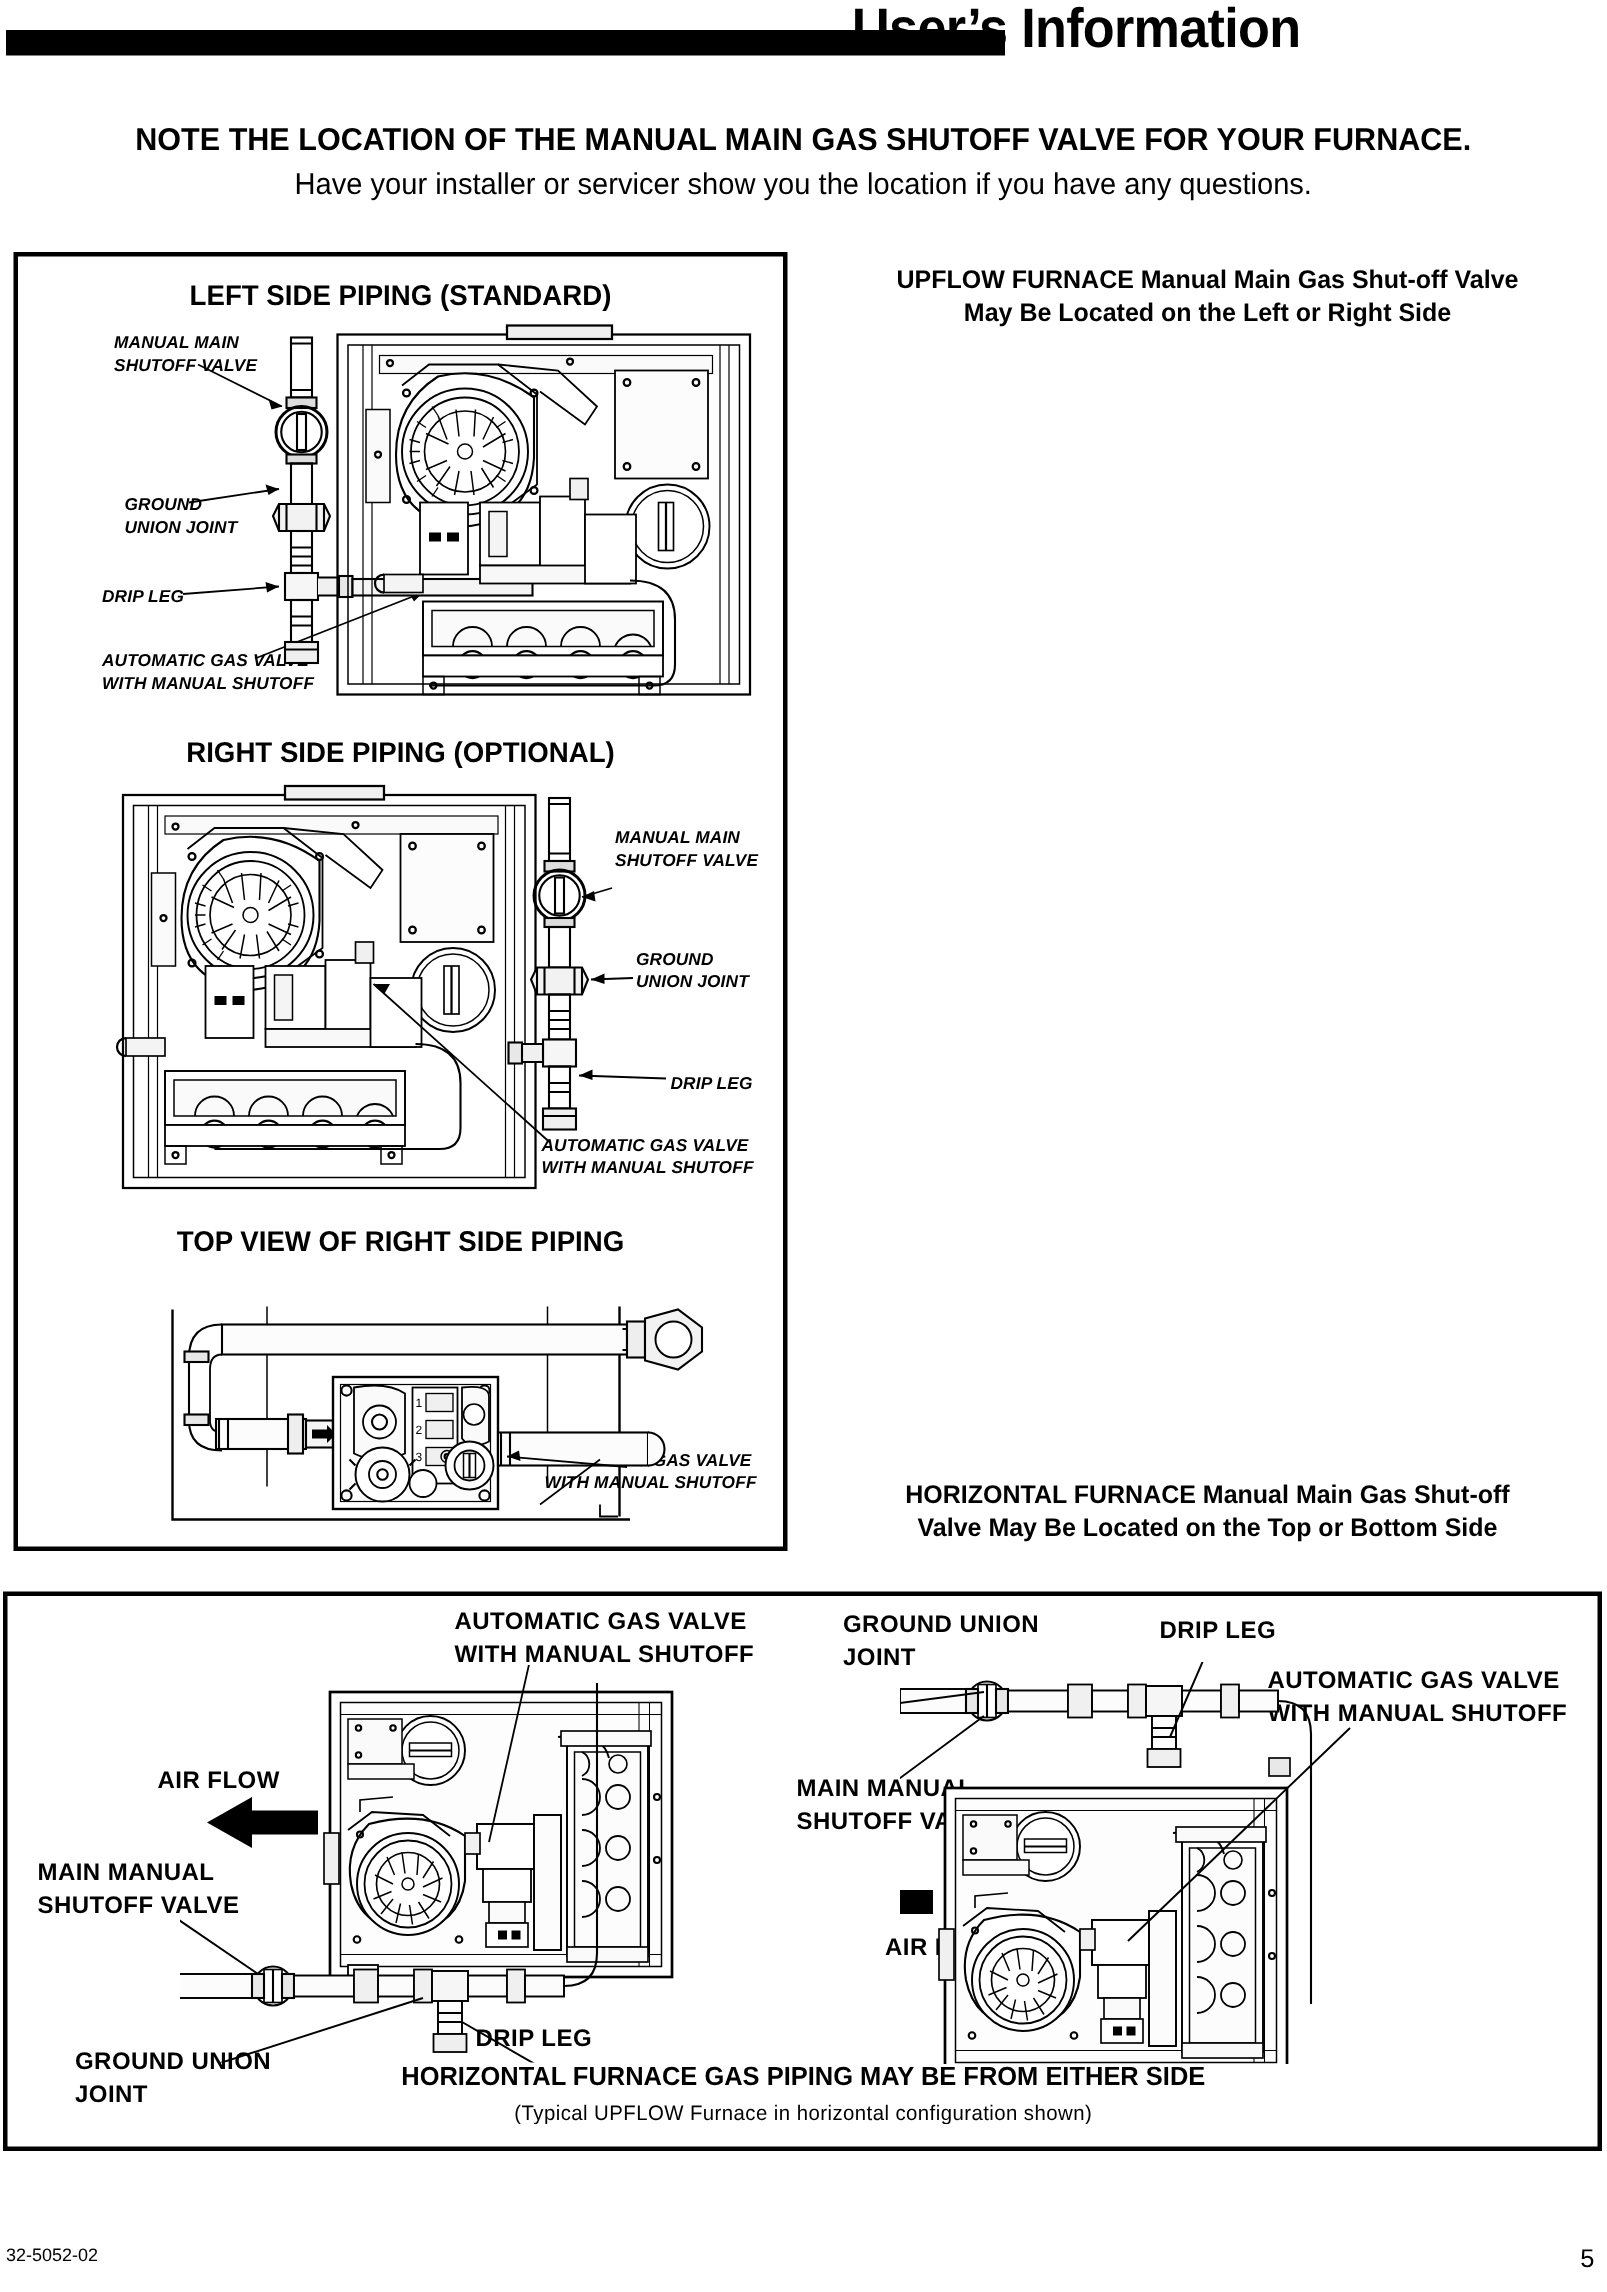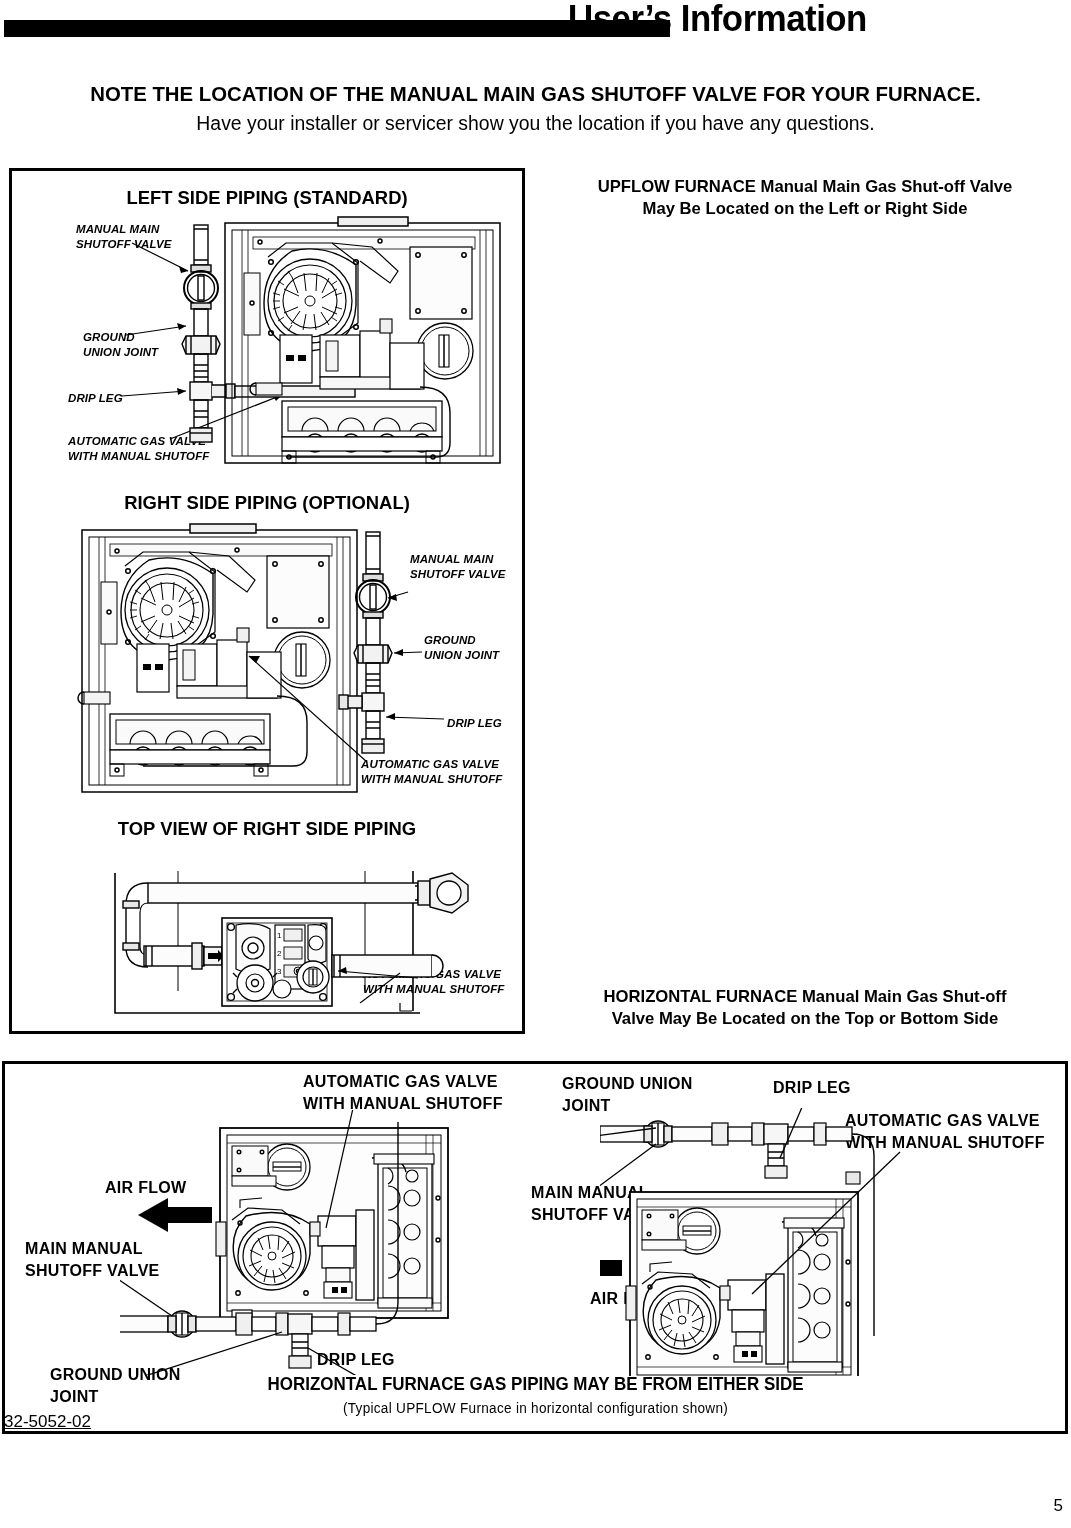--- a/index.html
+++ b/index.html
@@ -132,23 +132,22 @@
     text-align: center;
     font-size: 14px;
     font-weight: normal;
     letter-spacing: 0.3px;
     transform: scaleX(0.97);
     white-space: nowrap;
   }
 
   .footer-left {
     position: absolute;
-    left: 4px; top: 1412px;
-    font-size: 17px;
-    text-decoration: underline;
+    left: 4px; top: 1496px;
+    font-size: 12px;
   }
   .footer-right {
     position: absolute;
     right: 8px; top: 1496px;
     font-size: 17px;
   }
 
   svg { display: block; }
   .dg { position: absolute; }
 </style>

